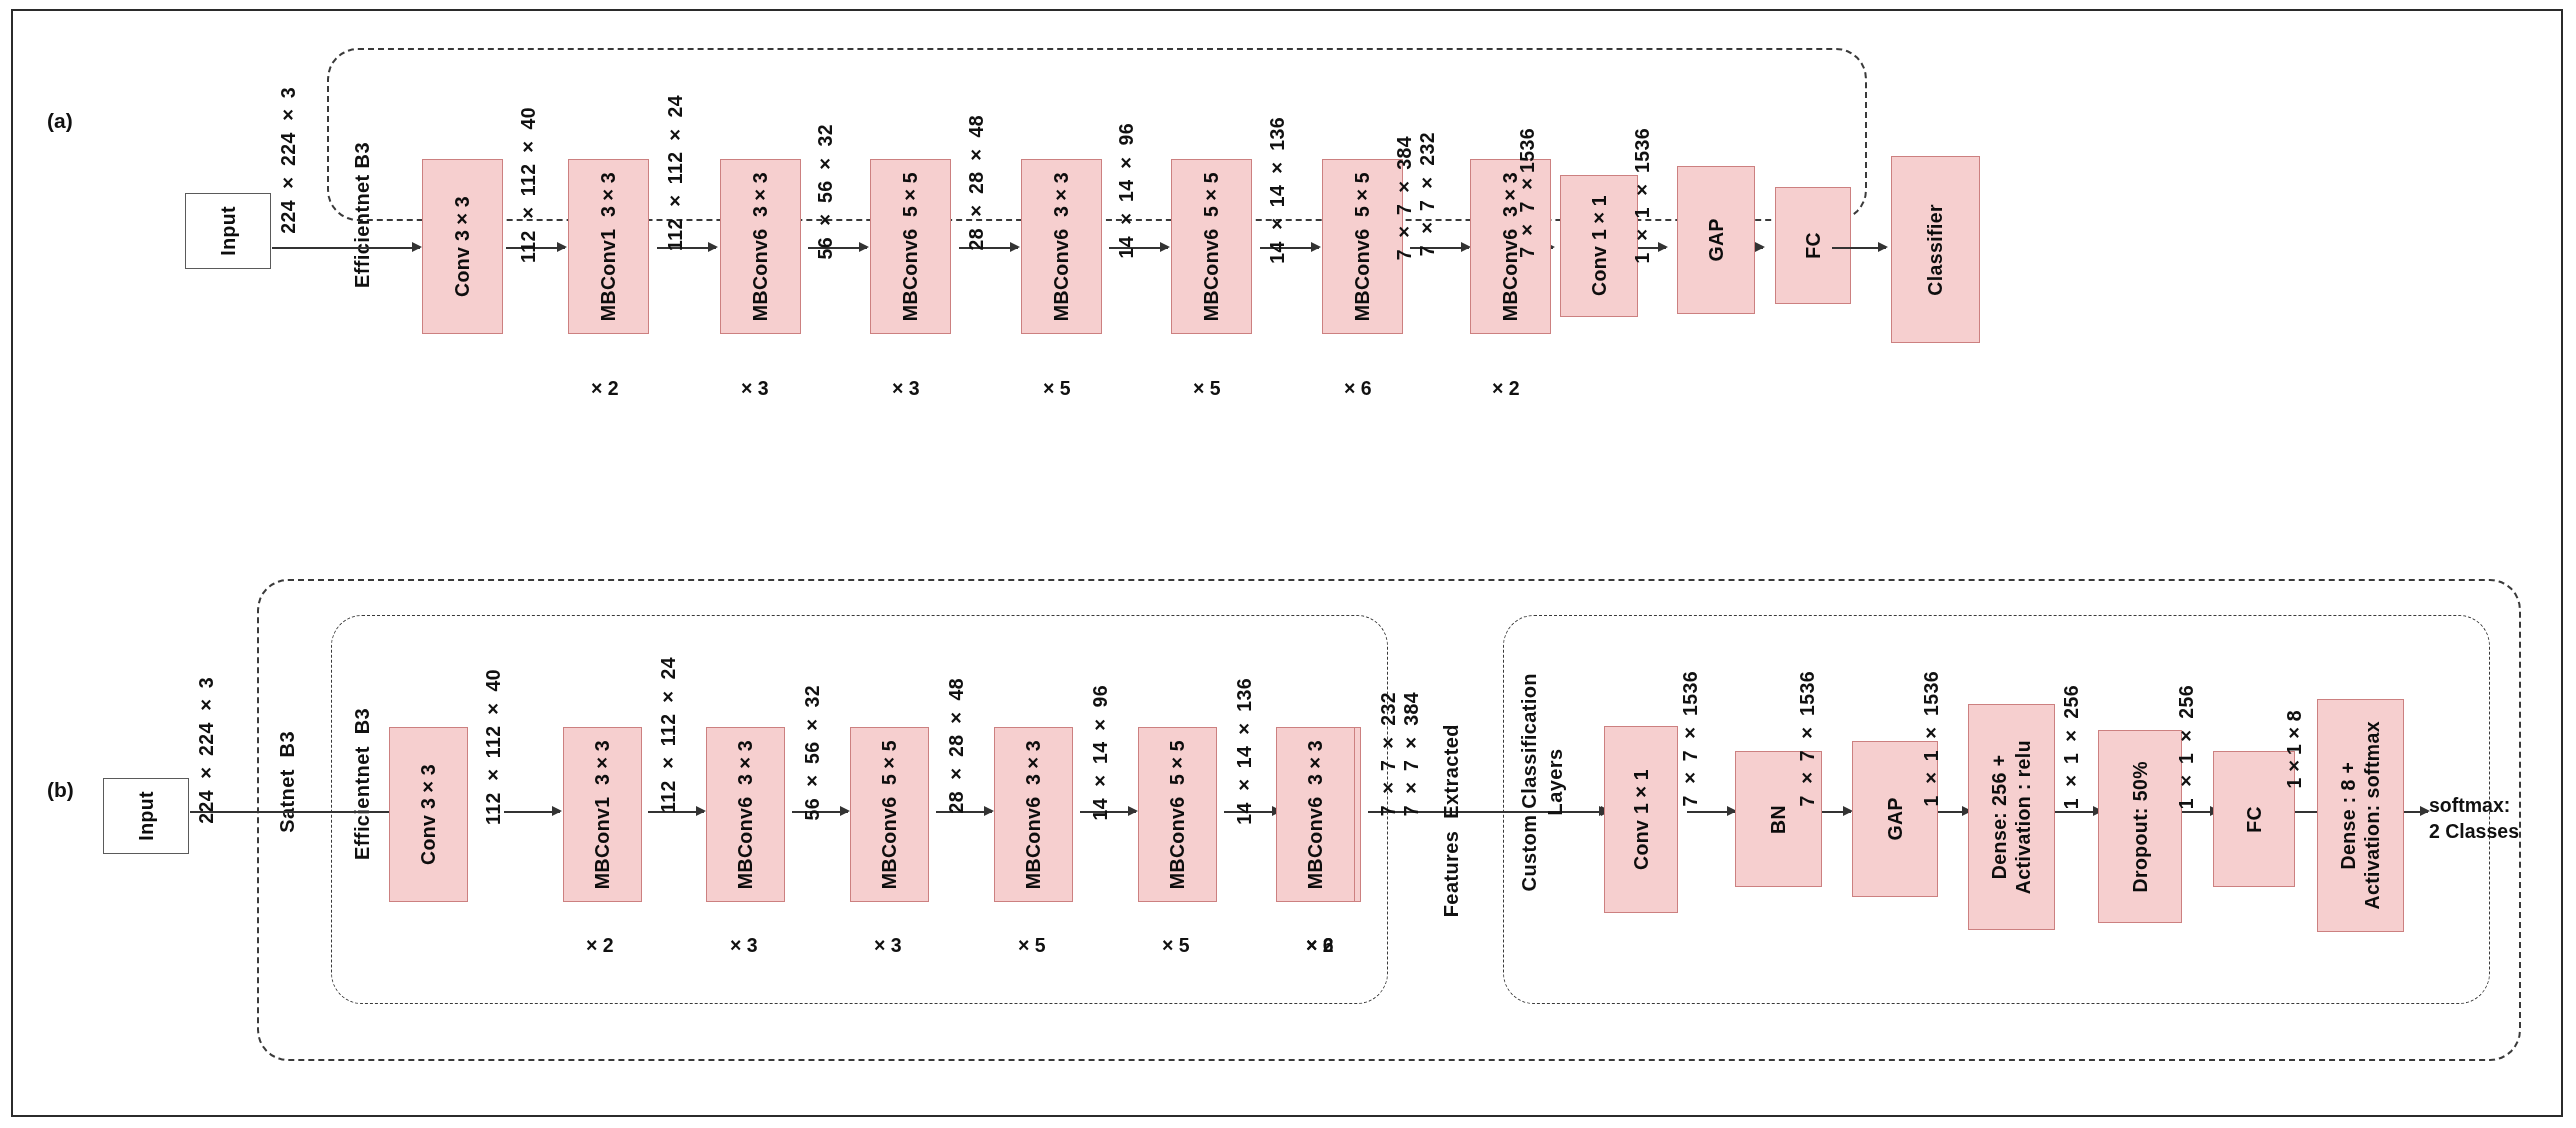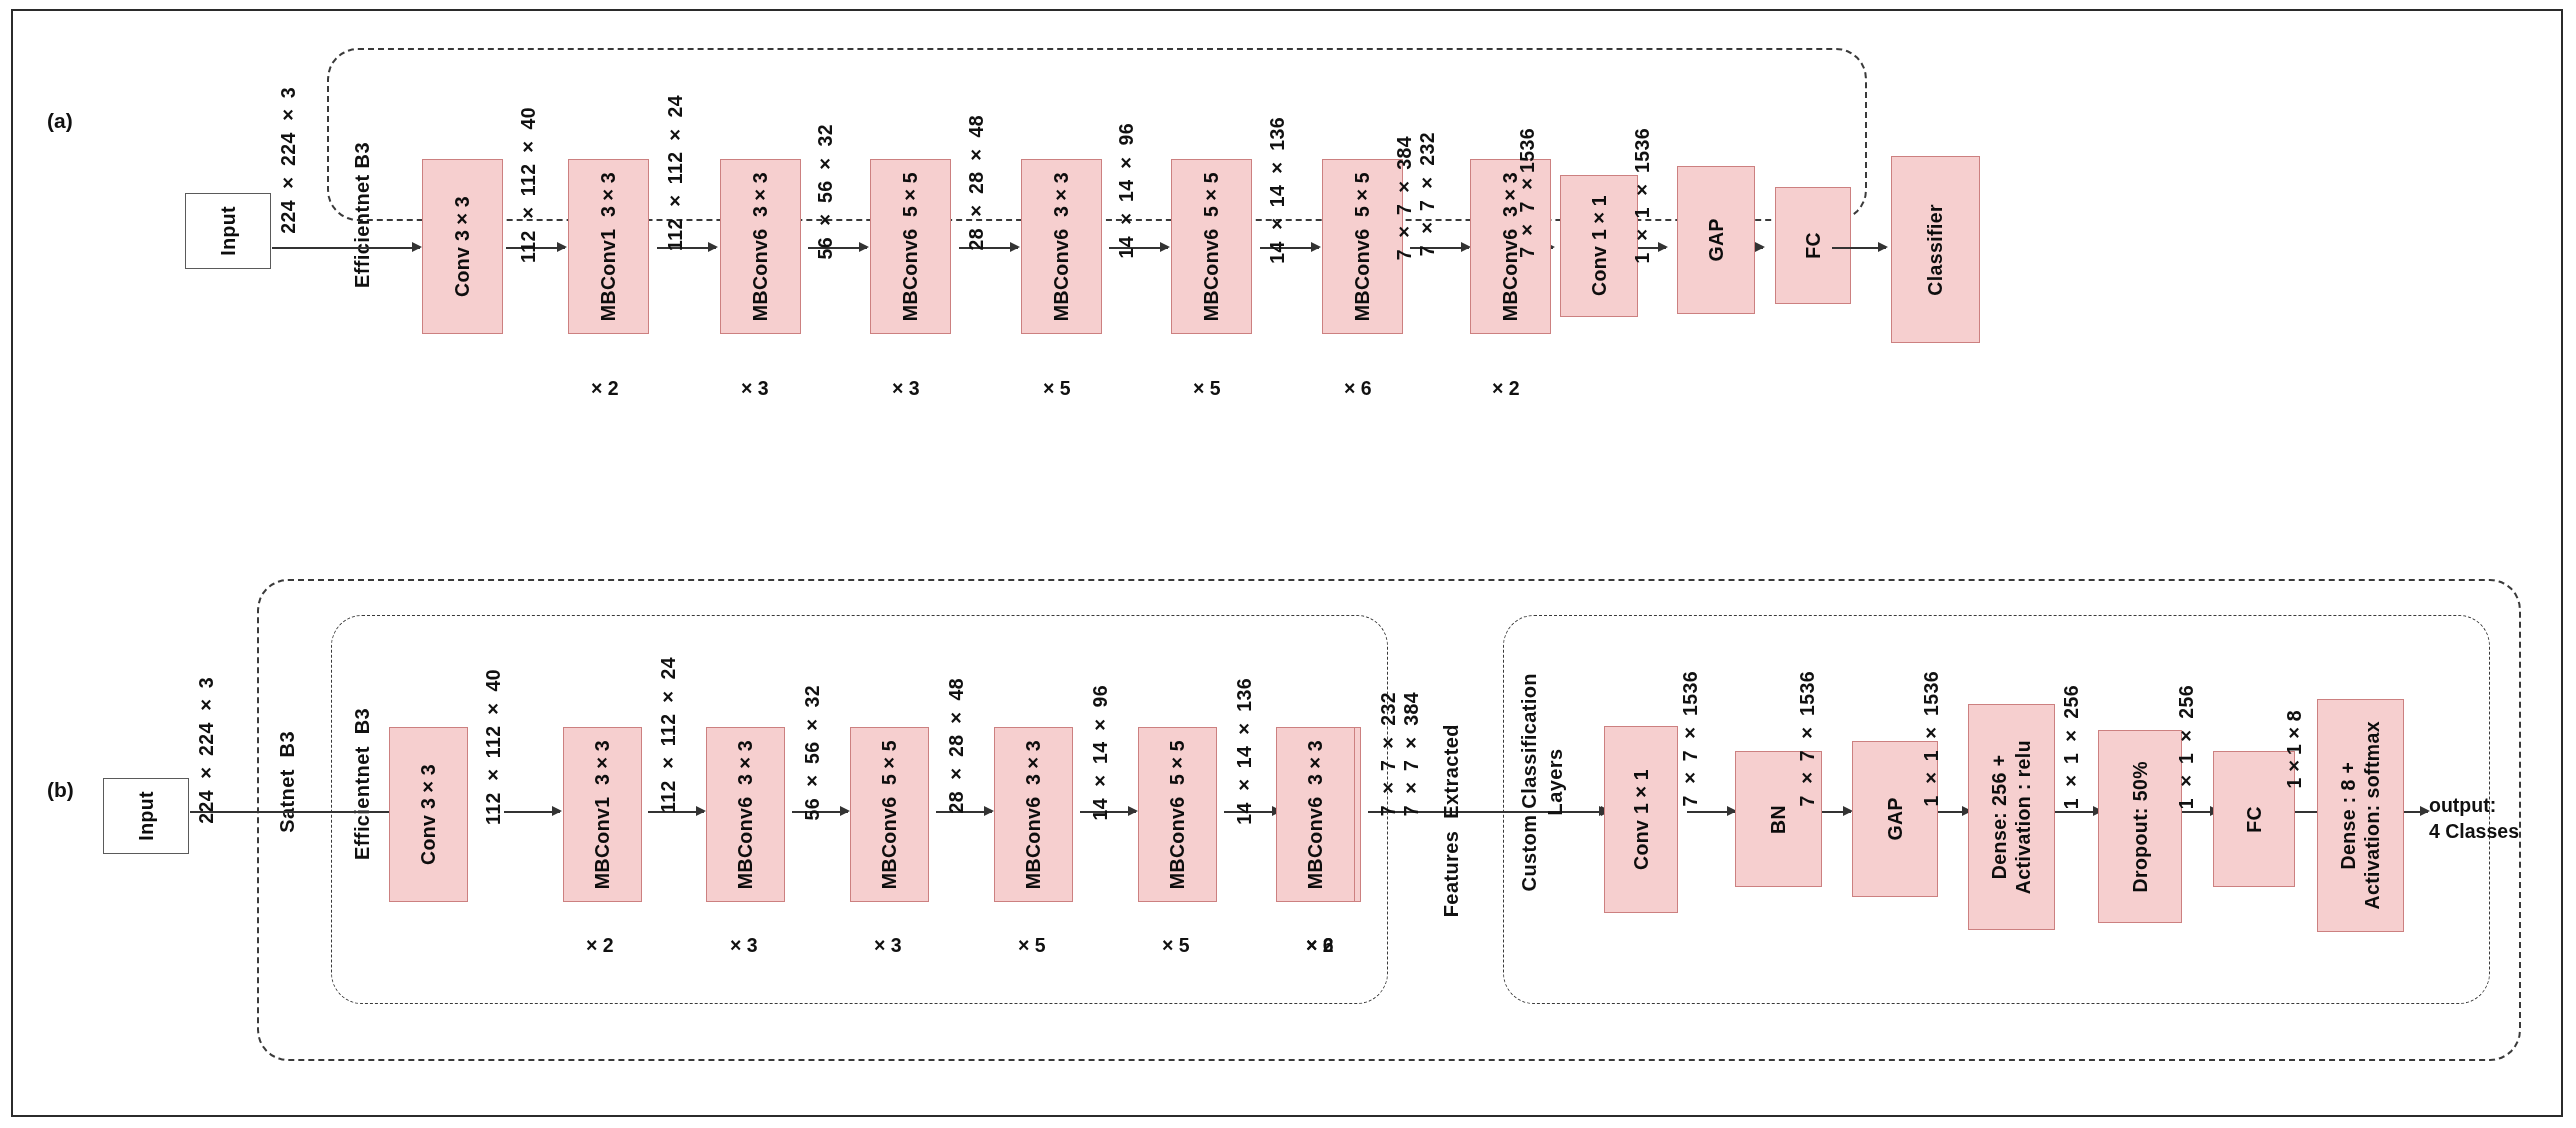--- a/index.html
+++ b/index.html
@@ -336,20 +336,20 @@
     <span class="vlabel" style="font-size:19.5px;">FC</span>
   </div>
   <div class="tenlabel" style="left:2283px; top:710px;">1×1×8</div>
 
   <div class="pbox" style="left:2317px; top:699px; width:87px; height:233px;">
     <span class="vlabel" style="font-size:19.5px;">Dense : 8 +
 Activation: softmax</span>
   </div>
 
   <div class="outtext" style="left:2429px; top:792px;">
-    <div>output:</div>
-    <div>4 Classes</div>
+    <div>softmax:</div>
+    <div>2 Classes</div>
   </div>
 <div class="pbox" style="left: 1276px; top: 727px; width: 79px; height: 175px;">
       <span class="vlabel" style="font-size: 19.5px;">MBConv6  3×3</span>
     </div>
   </div>
 
 
 </body></html>

